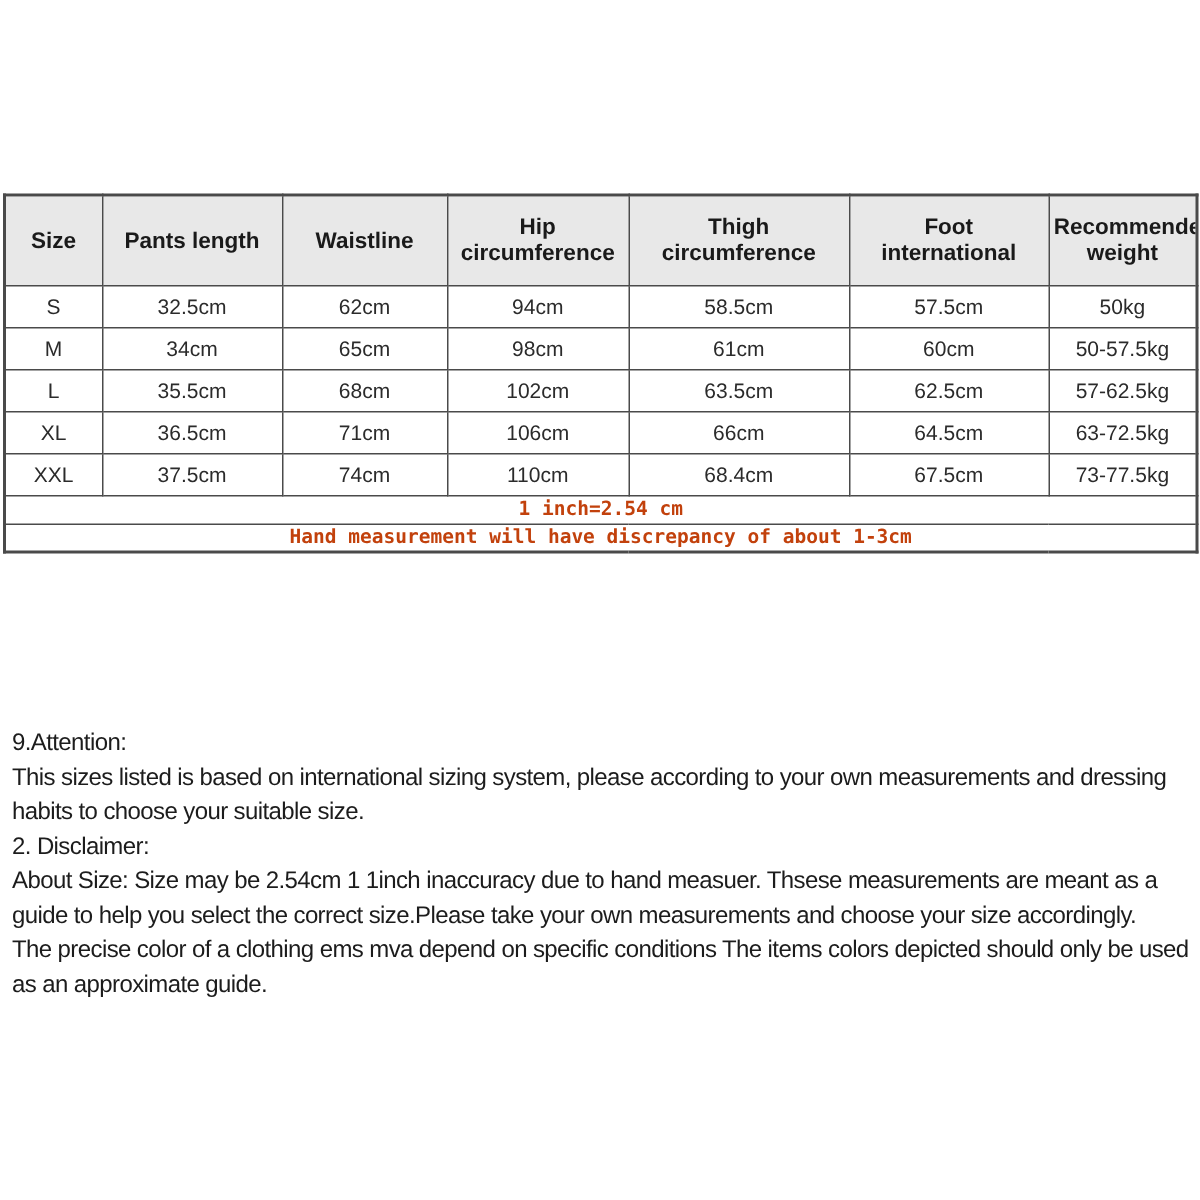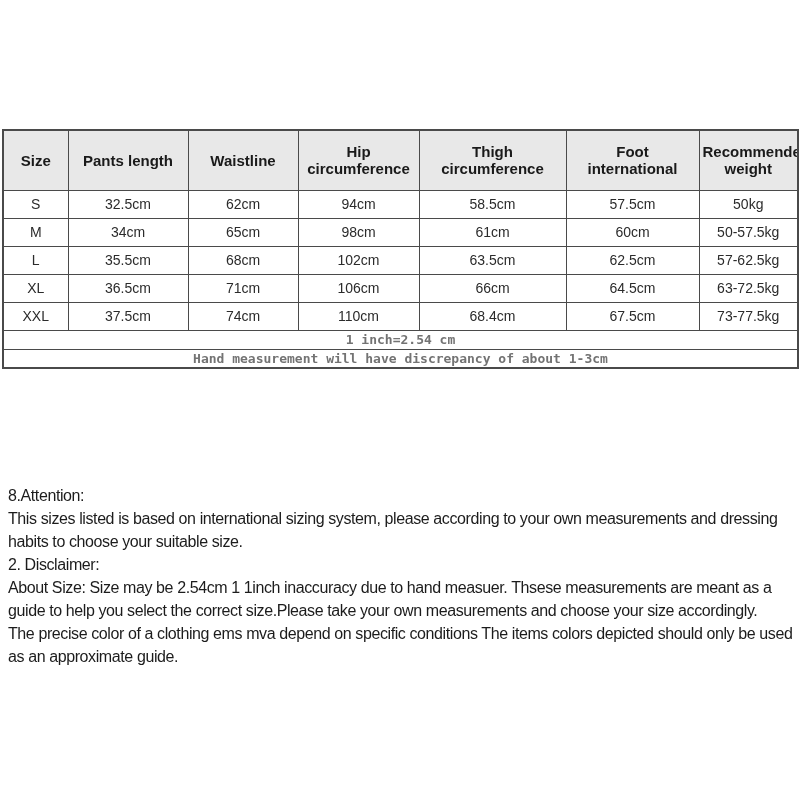--- a/index.html
+++ b/index.html
@@ -41,21 +41,21 @@
   table.size-table td.data-cell {
     font-size: 14px;
     height: 28px;
     color: #2b2b2b;
   }
   table.size-table td.footnote-cell {
     font-family: "DejaVu Sans Mono", monospace;
     font-weight: bold;
     font-size: 13px;
     height: 19px;
-    color: #737373;
+    color: #c2410c;
   }
 
   .notes {
     margin: 115px 4px 0 8px;
     font-size: 16px;
     line-height: 23px;
     letter-spacing: -0.4px;
     color: #1c1c1c;
   }
   .notes p { margin: 0; padding: 0; }
@@ -135,20 +135,20 @@
       <tr>
         <td class="footnote-cell" colspan="7">1 inch=2.54 cm</td>
       </tr>
       <tr>
         <td class="footnote-cell" colspan="7">Hand measurement will have discrepancy of about 1-3cm</td>
       </tr>
     </tbody>
   </table>
 
   <div class="notes">
-    <p>8.Attention:</p>
+    <p>9.Attention:</p>
     <p>This sizes listed is based on international sizing system, please according to your own measurements and dressing habits to choose your suitable size.</p>
     <p>2. Disclaimer:</p>
     <p>About Size: Size may be 2.54cm 1 1inch inaccuracy due to hand measuer. Thsese measurements are meant as a guide to help you select the correct size.Please take your own measurements and choose your size accordingly.</p>
     <p>The precise color of a clothing ems mva depend on specific conditions The items colors depicted should only be used as an approximate guide.</p>
   </div>
 
 </div>
 
 </body></html>

